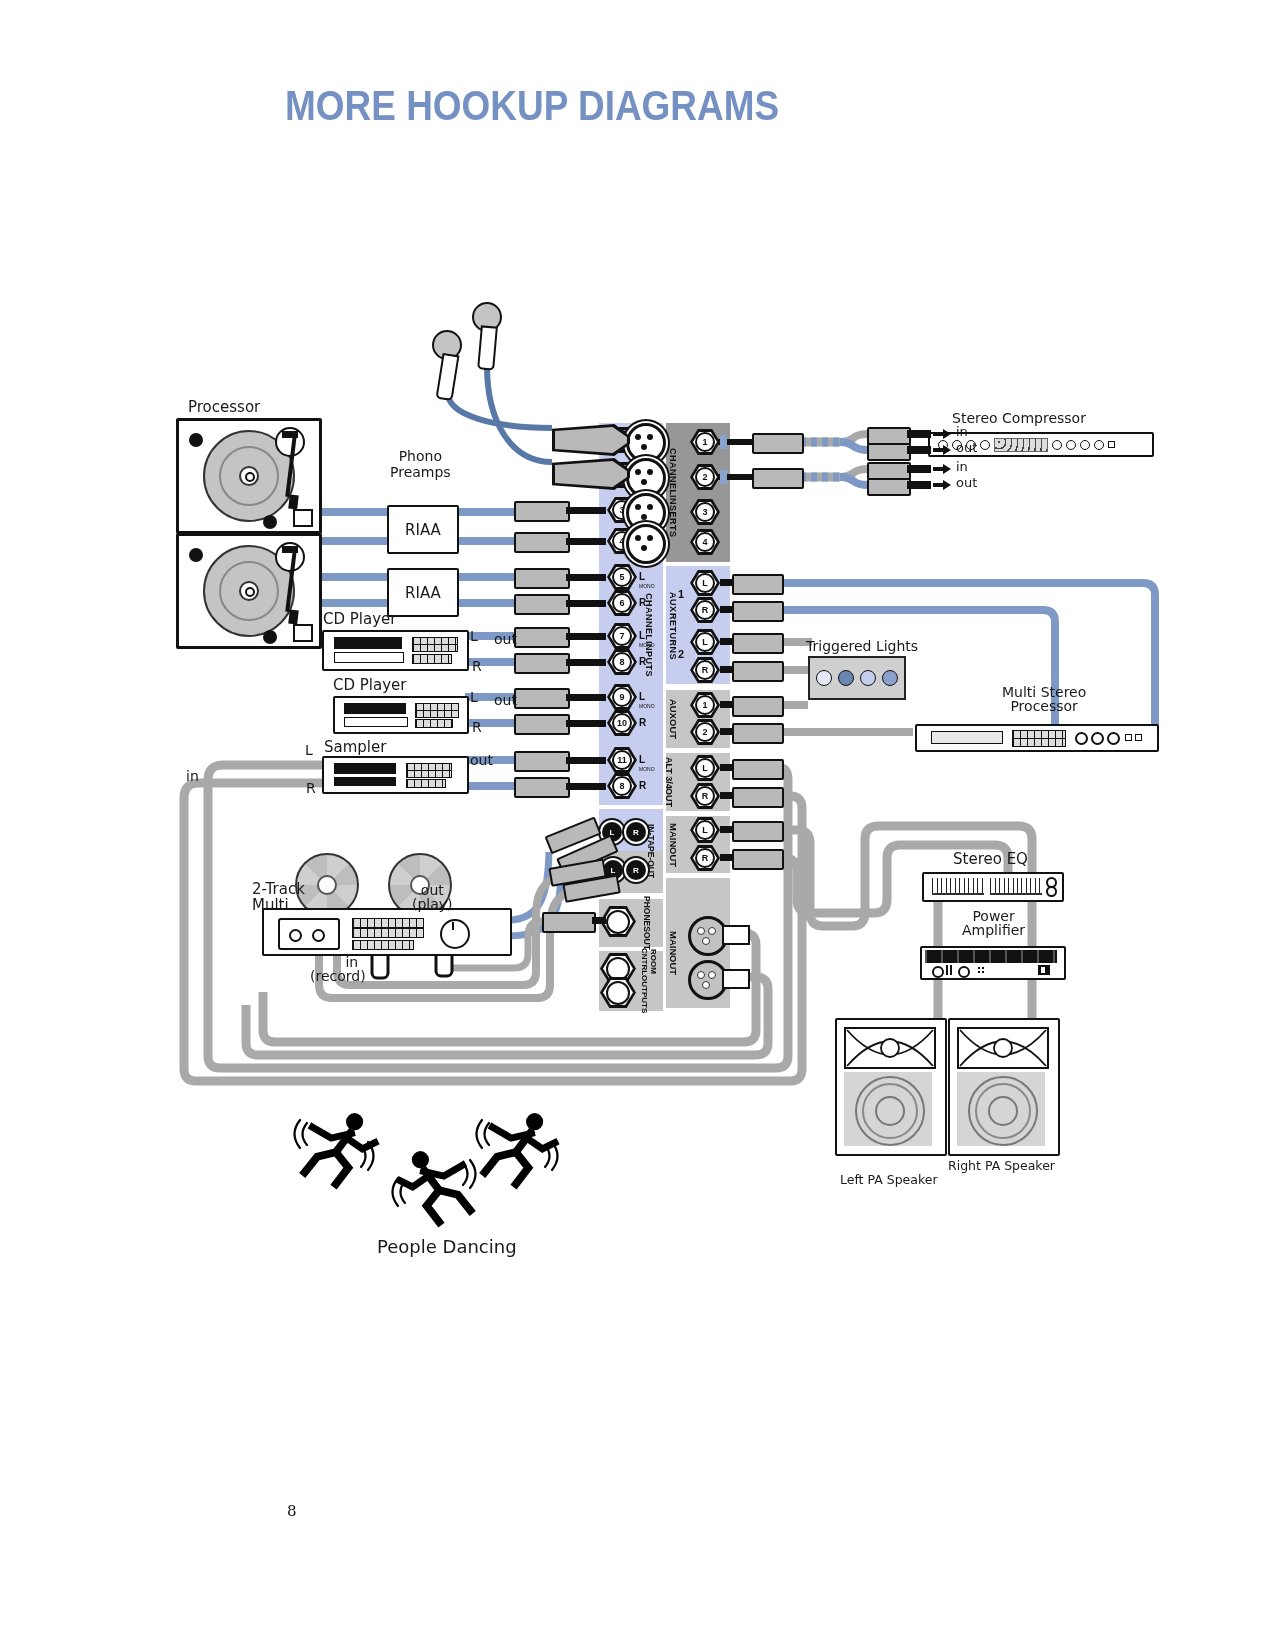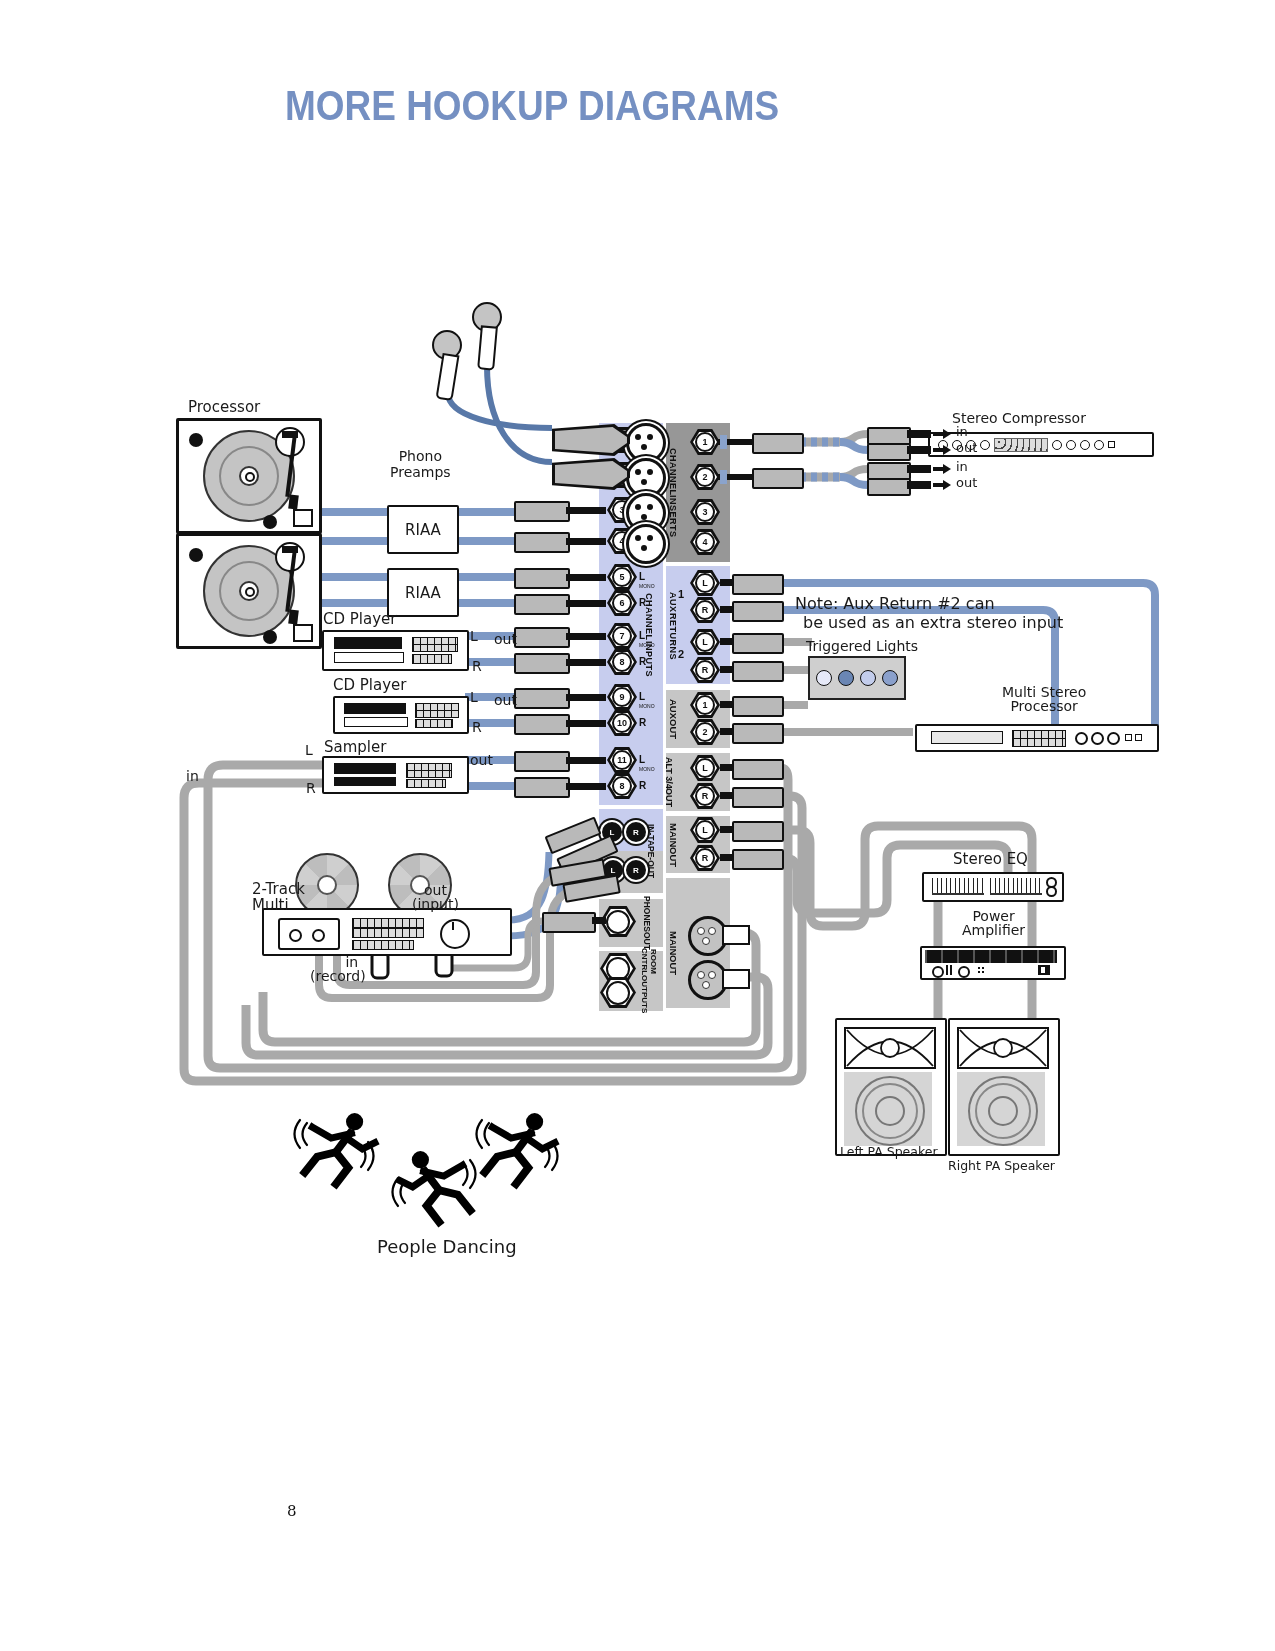--- a/index.html
+++ b/index.html
@@ -519,24 +519,20 @@
       <span class="k7"></span>
       <span class="k7"></span>
     <span style="width:52px;height:12px;background:repeating-radial-gradient(circle at 4px 3px,#444 0 1.5px,#ddd 1.5px 6px);border:1px solid #666"></span>
     <span class="k7"></span>
       <span class="k7"></span>
       <span class="k7"></span>
       <span class="k7"></span>
     <span style="width:5px;height:5px;border:1px solid #111"></span>
   </div>
 
-  <div class="lbl h" style="left:795px;top:594px;font-size:16px">
-    <div>Note: Aux Return #2 can</div>
-    <div style="margin-left:8px">be used as an extra stereo input</div>
-  </div>
 
   <div class="lbl h" style="left:806px;top:638px;font-size:14px">Triggered Lights</div>
   <div class="abs" style="left:808px;top:656px;width:88px;height:40px;background:#cfcfcf;border:2.5px solid #222;z-index:2;display:flex;align-items:center;justify-content:space-around;padding:0 3px">
     <span class="k7" style="width: 14px; height: 14px; background: rgb(230, 233, 248);"></span>
     <span class="k7" style="width: 14px; height: 14px; background: rgb(106, 134, 180);"></span>
     <span class="k7" style="width: 14px; height: 14px; background: rgb(195, 205, 236);"></span>
     <span class="k7" style="width: 14px; height: 14px; background: rgb(138, 160, 204);"></span>
   </div>
 
   <div class="lbl h" style="left:1002px;top:684px;font-size:14px;text-align:center">
@@ -599,21 +595,21 @@
           <path d="M1,1 C30,34 58,34 87,1 M1,37 C30,4 58,4 87,37" stroke="#111" stroke-width="1.8" fill="none"></path>
           <circle cx="44" cy="19" r="9" fill="#fff" stroke="#111" stroke-width="1.8"></circle>
         </svg>
     </div>
     <div class="abs" style="left:7px;top:52px;width:88px;height:74px;background:#d5d5d5">
       <div class="circ" style="left:11px;top:4px;width:66px;height:66px;border:2px solid #777"></div>
       <div class="circ" style="left:18px;top:11px;width:52px;height:52px;border:2px solid #888"></div>
       <div class="circ" style="left:31px;top:24px;width:26px;height:26px;border:2px solid #777;background:#d5d5d5"></div>
     </div>
   </div>
-  <div class="lbl h" style="left:840px;top:1144px;font-size:12.5px">Left PA Speaker</div>
+  <div class="lbl h" style="left:840px;top:1172px;font-size:12.5px">Left PA Speaker</div>
   <div class="lbl h" style="left:948px;top:1158px;font-size:12.5px">Right PA Speaker</div>
 
   <div class="circ" style="left:295px;top:853px;width:60px;height:60px;background:repeating-conic-gradient(#cfcfcf 0 45deg,#bdbdbd 45deg 90deg);border:2.5px solid #333;z-index:2">
     <div class="circ" style="left:20px;top:20px;width:16px;height:16px;background:#fff;border:2px solid #555"></div>
   </div>
   <div class="circ" style="left:388px;top:853px;width:60px;height:60px;background:repeating-conic-gradient(#cfcfcf 0 45deg,#bdbdbd 45deg 90deg);border:2.5px solid #333;z-index:2">
     <div class="circ" style="left:20px;top:20px;width:16px;height:16px;background:#fff;border:2px solid #555"></div>
   </div>
   <div class="lbl h" style="left:252px;top:880px;font-size:15px;z-index:5">
     <div>2-Track</div>
@@ -625,21 +621,21 @@
       <div class="circ" style="left:32px;top:9px;width:9px;height:9px;border:2px solid #111"></div>
     </div>
     <div class="btng" style="left:88px;top:8px;width:70px;height:8px"></div>
     <div class="btng" style="left:88px;top:18px;width:70px;height:8px"></div>
     <div class="btng" style="left:88px;top:30px;width:60px;height:8px"></div>
     <div class="knob" style="left:176px;top:9px;width:26px;height:26px"></div>
     <div class="abs" style="left:188px;top:12px;width:2px;height:8px;background:#111"></div>
   </div>
   <div class="lbl h" style="left:412px;top:882px;font-size:14px;z-index:5;text-align:center">
     <div>out</div>
-      <div style="margin-top:-2px">(input)</div>
+      <div style="margin-top:-2px">(play)</div>
   </div>
   <div class="lbl h" style="left:310px;top:954px;font-size:14px;z-index:5;text-align:center">
     <div style="margin-left:28px">in</div>
       <div style="margin-top:-2px">(record)</div>
   </div>
 
   <div class="lbl h" style="left:377px;top:1236px;font-size:18px">People Dancing</div>
 
 
   <div class="lbl" style="left:287px;top:1502px;font-family:'DejaVu Serif',serif;font-size:15px">8</div>

